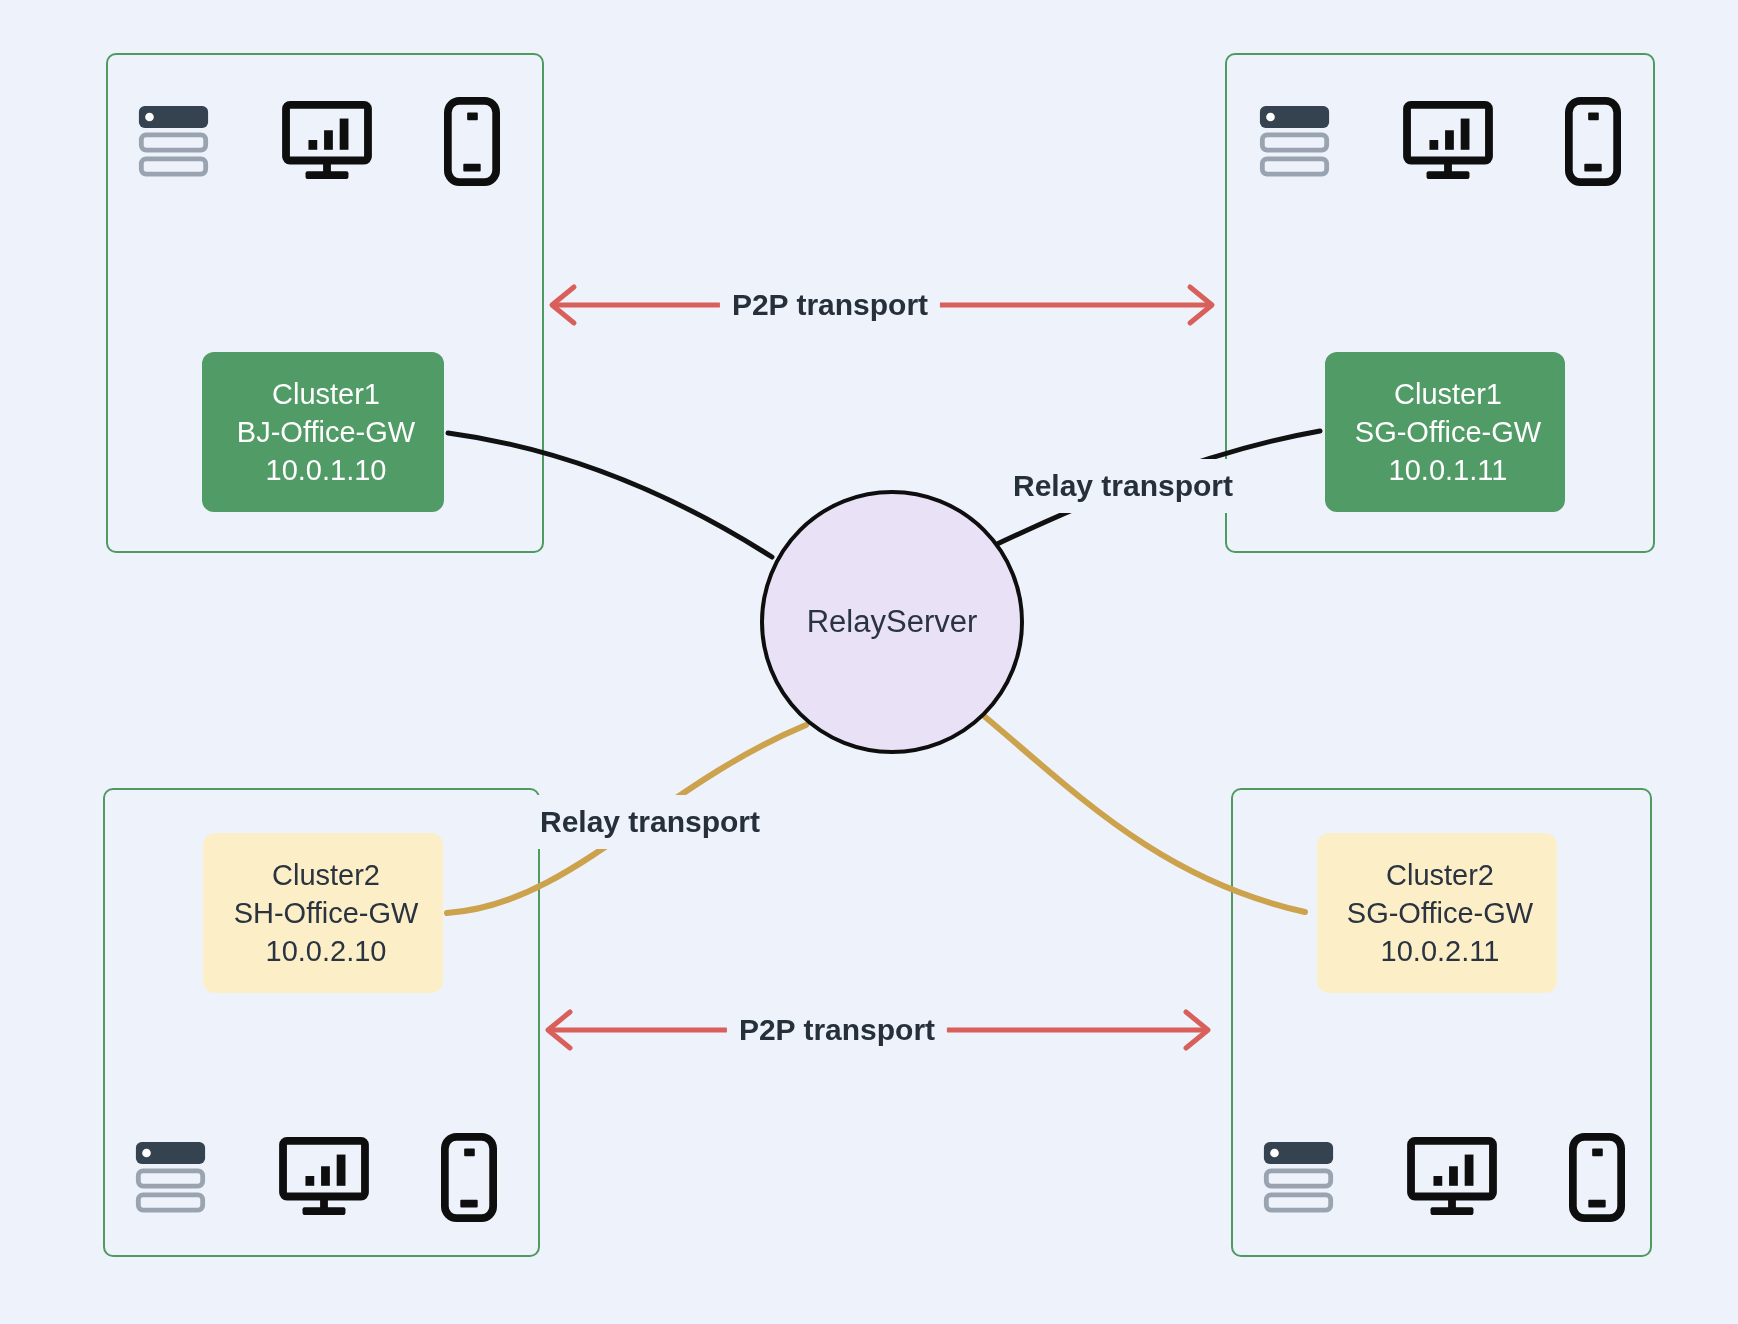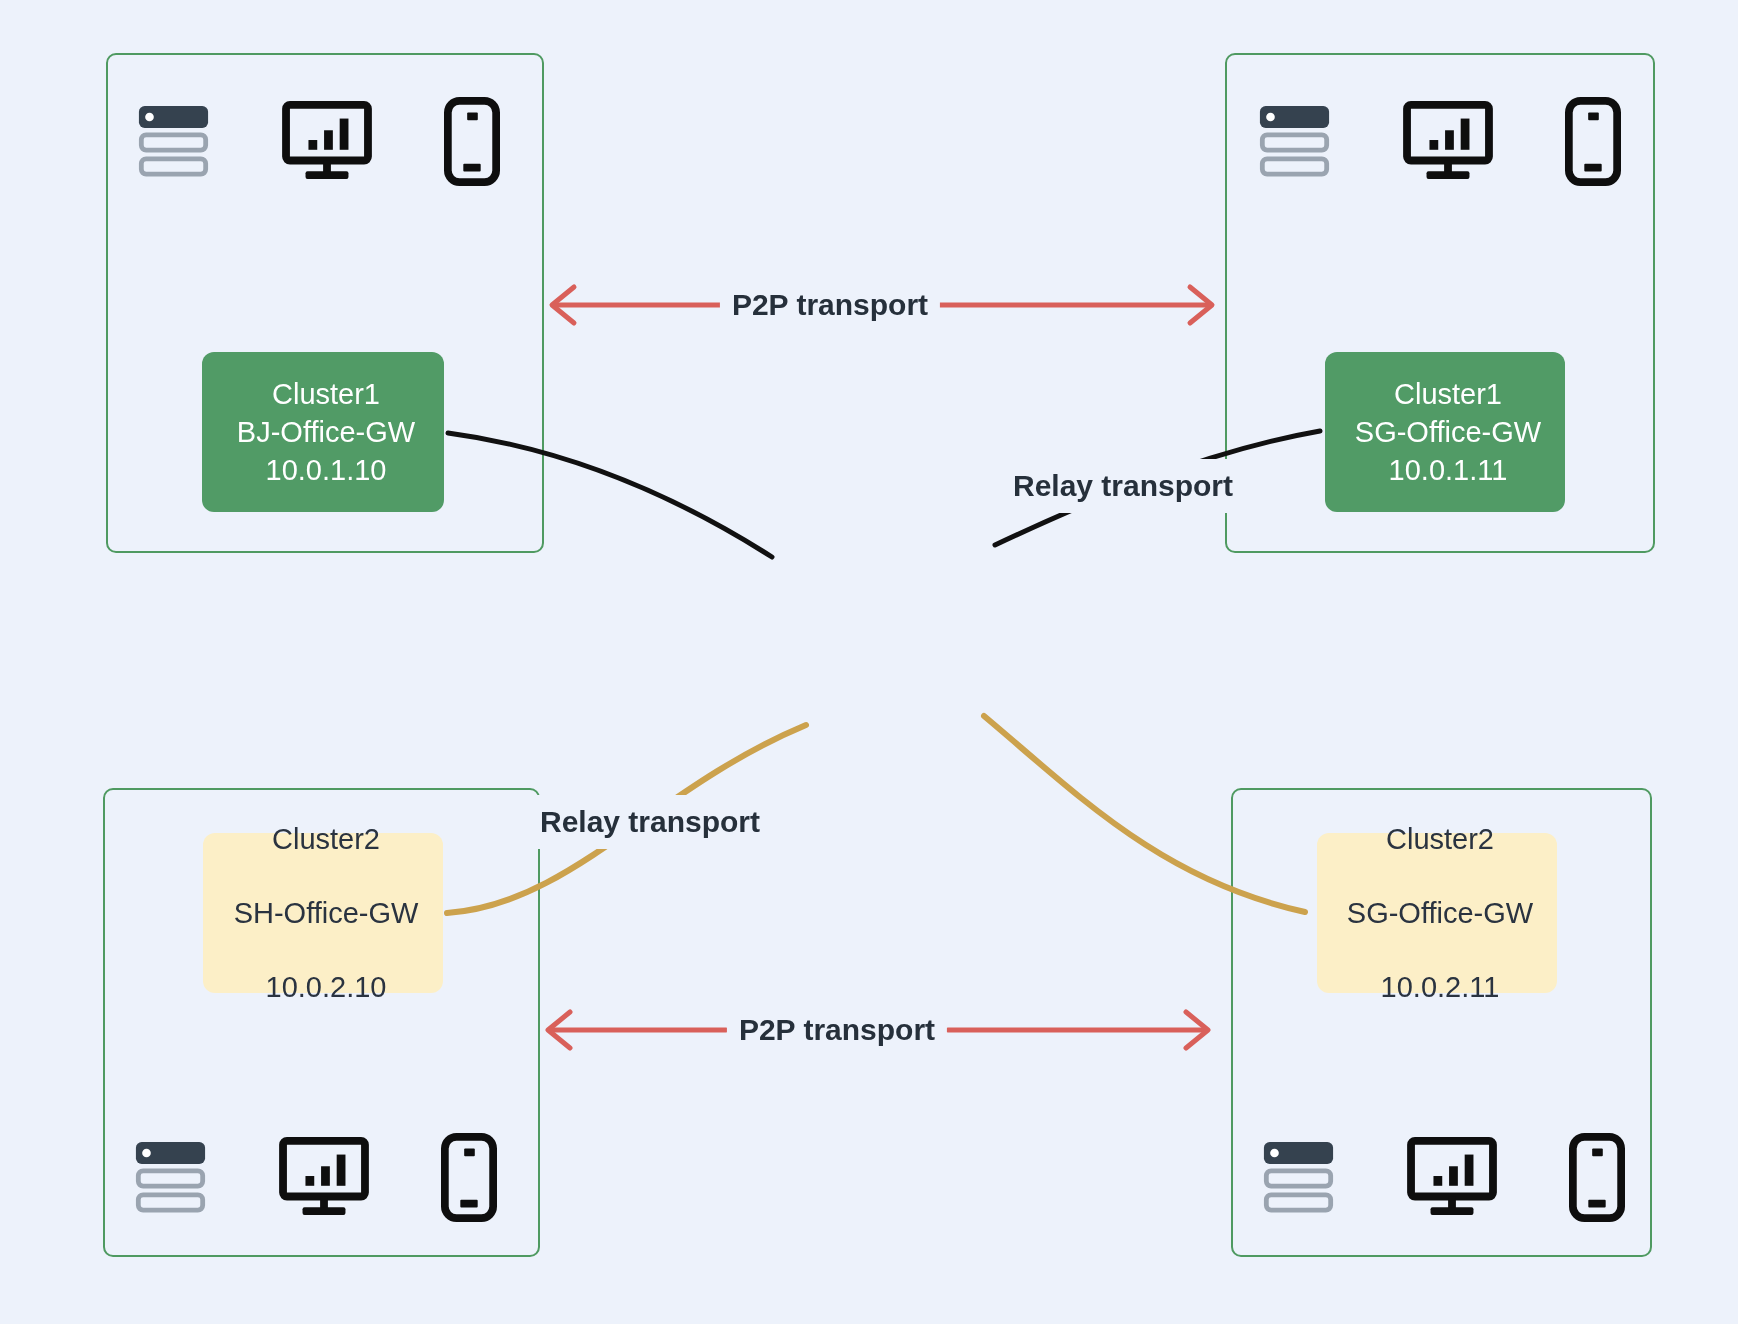--- a/index.html
+++ b/index.html
@@ -15,21 +15,21 @@
   }
   .icon-row{
     position:absolute;display:flex;align-items:center;gap:72px;height:88px;
   }
   .node{
     position:absolute;border-radius:12px;display:flex;flex-direction:column;
     justify-content:center;align-items:center;text-align:center;
     font-size:29px;line-height:38px;box-sizing:border-box;padding-left:6px;
   }
   .node.green{background:#519B66;color:#FFFFFF;}
-  .node.yellow{background:#FCEFC7;color:#2A3340;gap:36px;}
+  .node.yellow{background:#FCEFC7;color:#2A3340;}
   .relay-circle{
     position:absolute;left:760px;top:490px;width:264px;height:264px;
     border-radius:50%;background:#E9E1F6;border:4px solid #0E0E0E;
     display:flex;align-items:center;justify-content:center;
     font-size:31px;color:#2A3340;box-sizing:border-box;
   }
   .edge-layer{position:absolute;left:0;top:0;width:1738px;height:1324px;pointer-events:none;}
   .edge-label{
     position:absolute;transform:translate(-50%,-50%);
     font-weight:700;font-size:30px;color:#26303B;white-space:nowrap;
@@ -153,19 +153,22 @@
     <div>Cluster2</div>
     <div>SH-Office-GW</div>
     <div>10.0.2.10</div>
   </div>
   <div class="node yellow" style="left:1317px;top:833px;width:240px;height:160px;">
     <div>Cluster2</div>
     <div>SG-Office-GW</div>
     <div>10.0.2.11</div>
   </div>
 
+  <div class="relay-circle">
+    <span>RelayServer</span>
+  </div>
 
   <div class="edge-label" style="left:830px;top:305px;">P2P transport</div>
   <div class="edge-label" style="left:837px;top:1030px;">P2P transport</div>
   <div class="edge-label" style="left:1123px;top:486px;">Relay transport</div>
   <div class="edge-label" style="left:650px;top:822px;">Relay transport</div>
 
 </div>
 
 </body></html>

